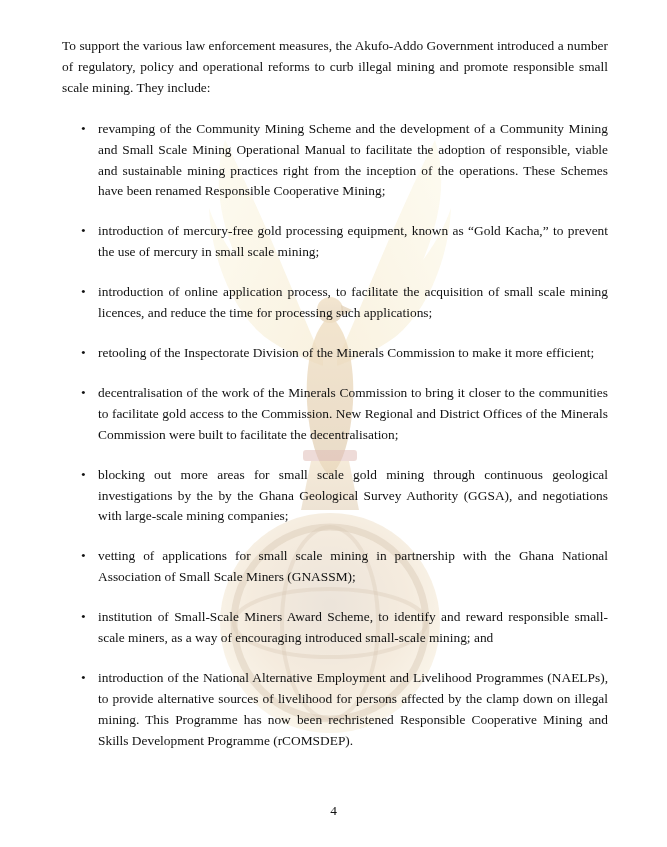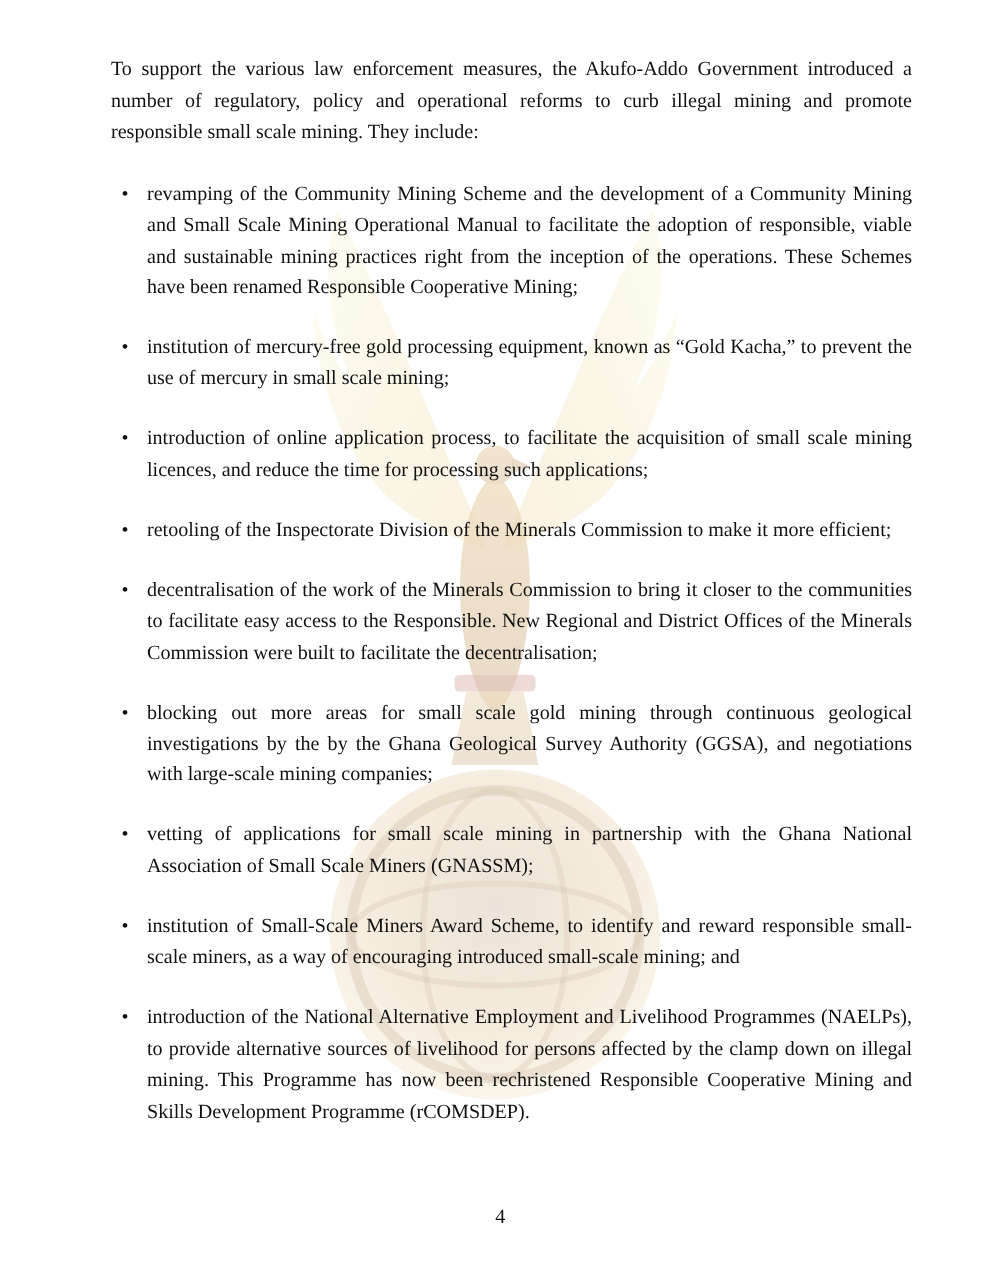--- a/index.html
+++ b/index.html
@@ -19,21 +19,21 @@
     pointer-events: none;
   }
   .content {
     position: absolute;
     left: 62px; top: 36px;
     width: 546px;
     font-size: 13.4px;
     line-height: 20.9px;
     text-align: justify;
   }
-  .intro { margin: 0 0 20px 12px; }
+  .intro { margin: 0 0 20px 0; }
   ul.reforms { list-style: none; margin: 0; padding: 0; }
   ul.reforms li {
     display: flex;
     margin: 0 0 19px 0;
   }
   ul.reforms li:last-child { margin-bottom: 0; }
   .marker {
     flex: 0 0 36px;
     width: 36px;
     box-sizing: border-box;
@@ -99,33 +99,33 @@
 <div class="content">
   <p class="intro">To support the various law enforcement measures, the Akufo-Addo Government introduced a number of regulatory, policy and operational reforms to curb illegal mining and promote responsible small scale mining. They include:</p>
 
   <ul class="reforms">
     <li>
       <span class="marker">•</span>
       <div class="btext">revamping of the Community Mining Scheme and the development of a Community Mining and Small Scale Mining Operational Manual to facilitate the adoption of responsible, viable and sustainable mining practices right from the inception of the operations. These Schemes have been renamed Responsible Cooperative Mining;</div>
     </li>
     <li>
       <span class="marker">•</span>
-      <div class="btext">institution of mercury-free gold processing equipment, known as “Gold Kacha,” to prevent the use of mercury in small scale mining;</div>
+      <div class="btext">introduction of mercury-free gold processing equipment, known as “Gold Kacha,” to prevent the use of mercury in small scale mining;</div>
     </li>
     <li>
       <span class="marker">•</span>
       <div class="btext">introduction of online application process, to facilitate the acquisition of small scale mining licences, and reduce the time for processing such applications;</div>
     </li>
     <li>
       <span class="marker">•</span>
       <div class="btext">retooling of the Inspectorate Division of the Minerals Commission to make it more efficient;</div>
     </li>
     <li>
       <span class="marker">•</span>
-      <div class="btext">decentralisation of the work of the Minerals Commission to bring it closer to the communities to facilitate easy access to the Responsible. New Regional and District Offices of the Minerals Commission were built to facilitate the decentralisation;</div>
+      <div class="btext">decentralisation of the work of the Minerals Commission to bring it closer to the communities to facilitate gold access to the Commission. New Regional and District Offices of the Minerals Commission were built to facilitate the decentralisation;</div>
     </li>
     <li>
       <span class="marker">•</span>
       <div class="btext">blocking out more areas for small scale gold mining through continuous geological investigations by the by the Ghana Geological Survey Authority (GGSA), and negotiations with large-scale mining companies;</div>
     </li>
     <li>
       <span class="marker">•</span>
       <div class="btext">vetting of applications for small scale mining in partnership with the Ghana National Association of Small Scale Miners (GNASSM);</div>
     </li>
     <li>

